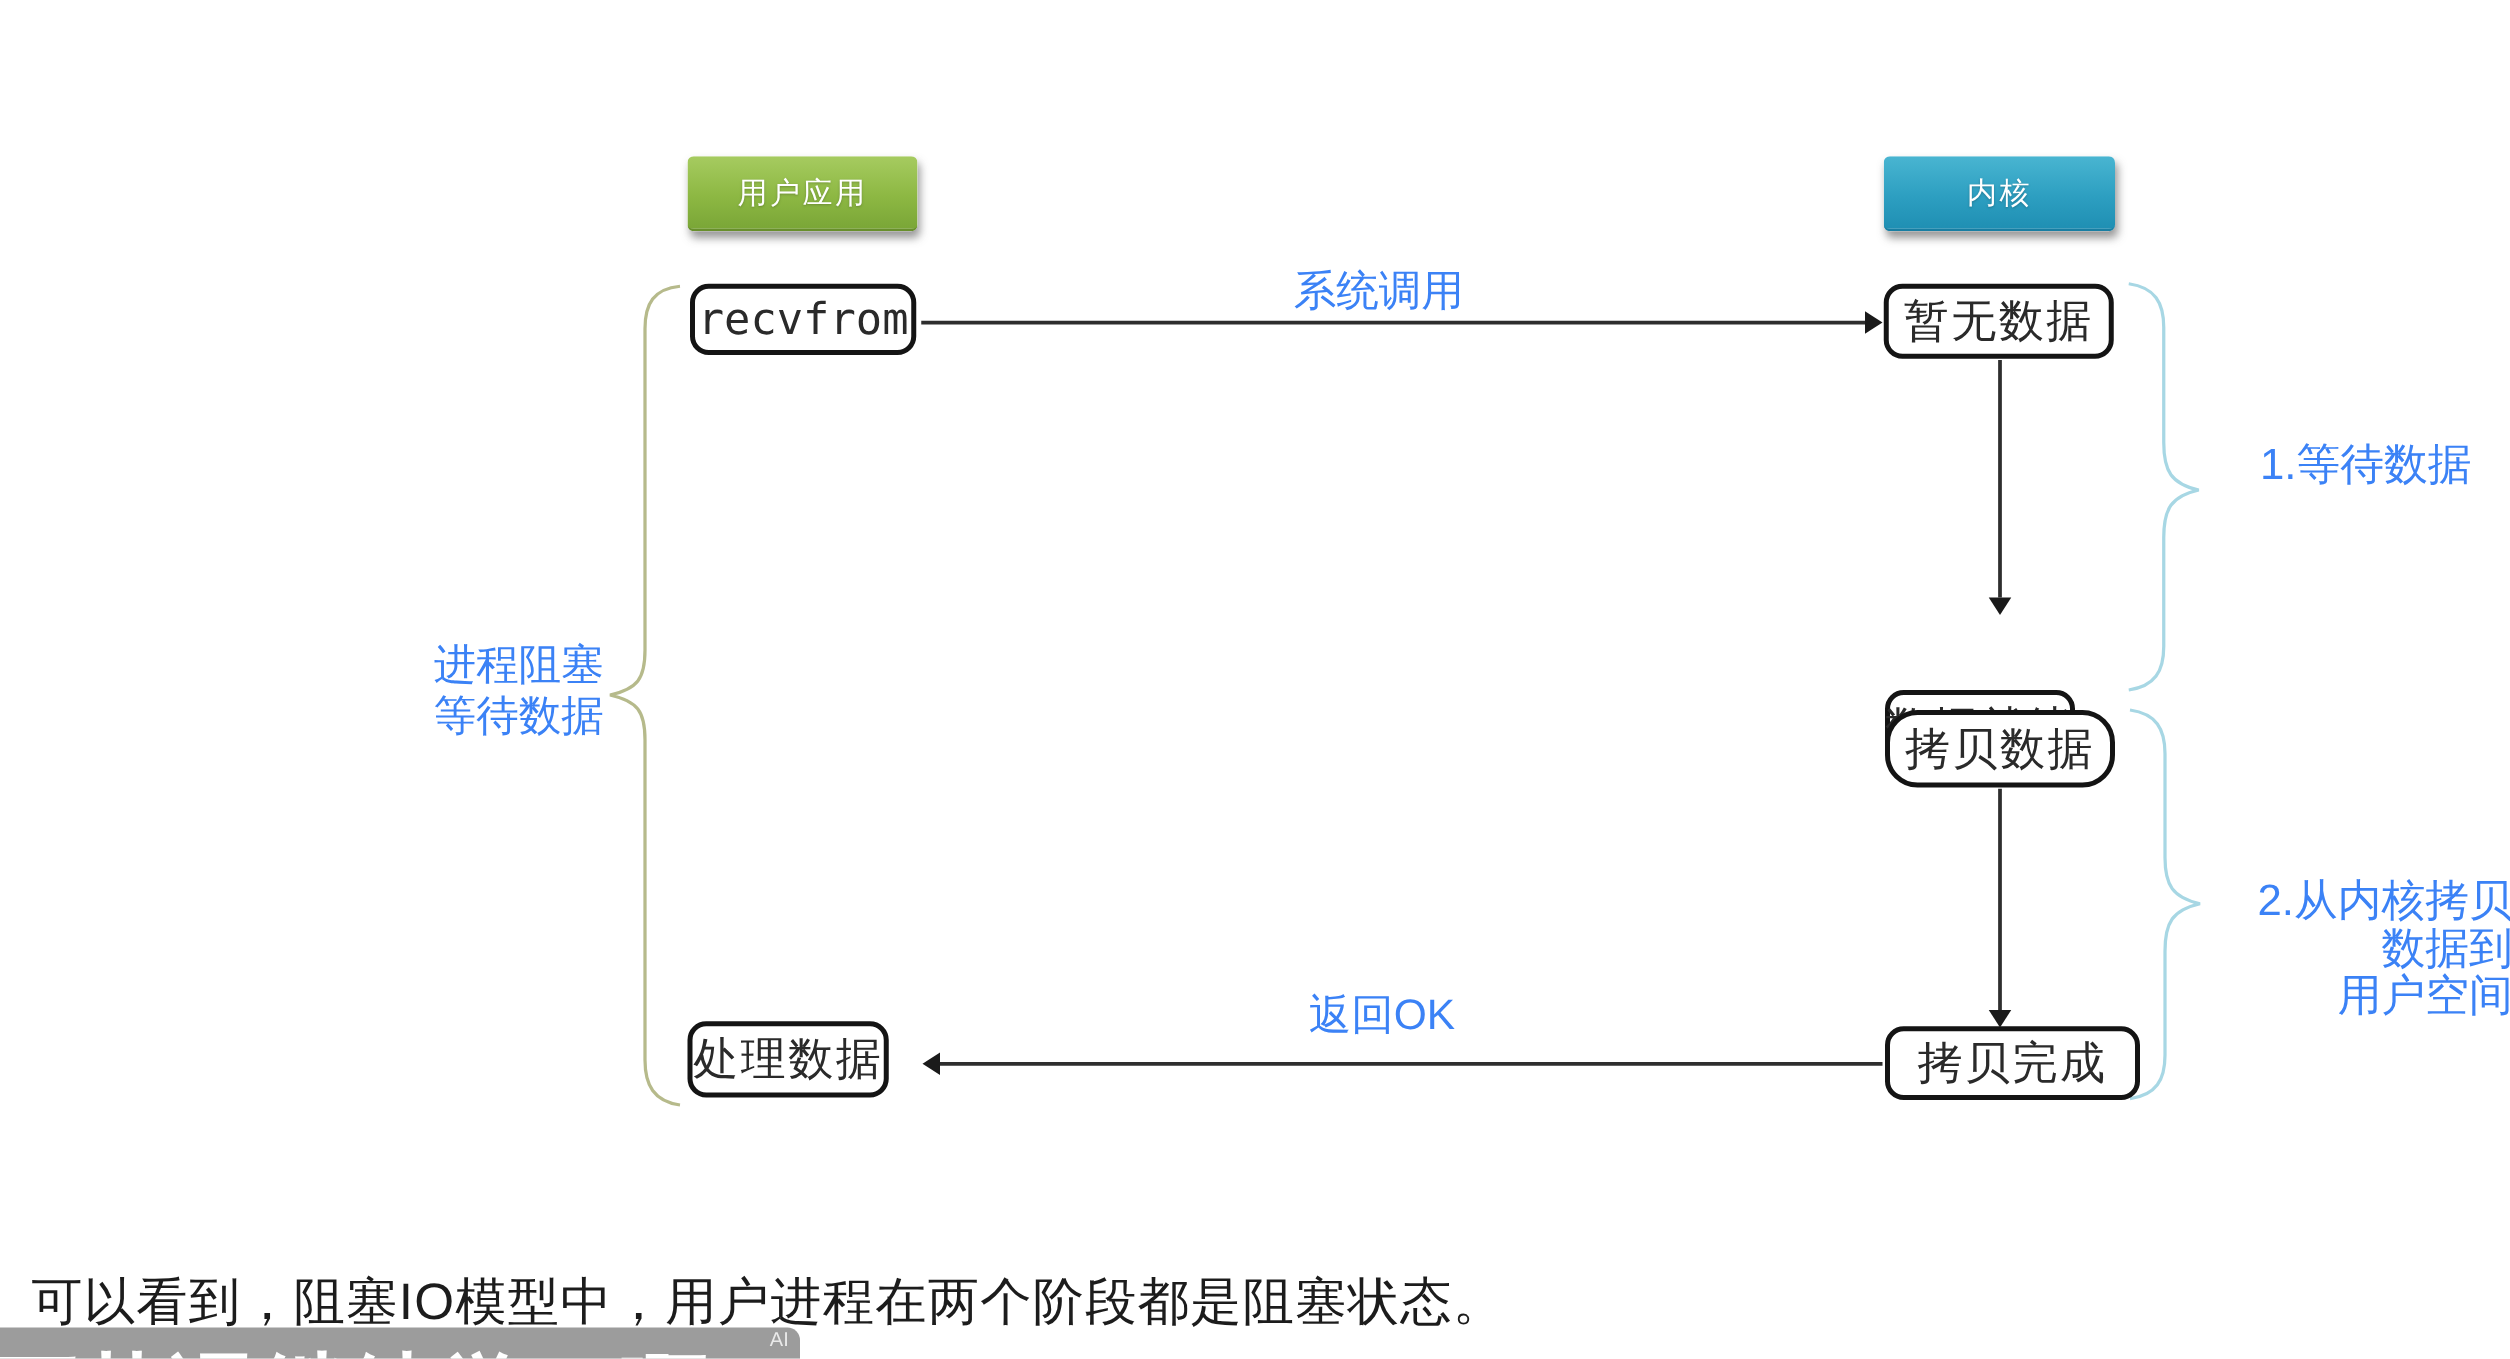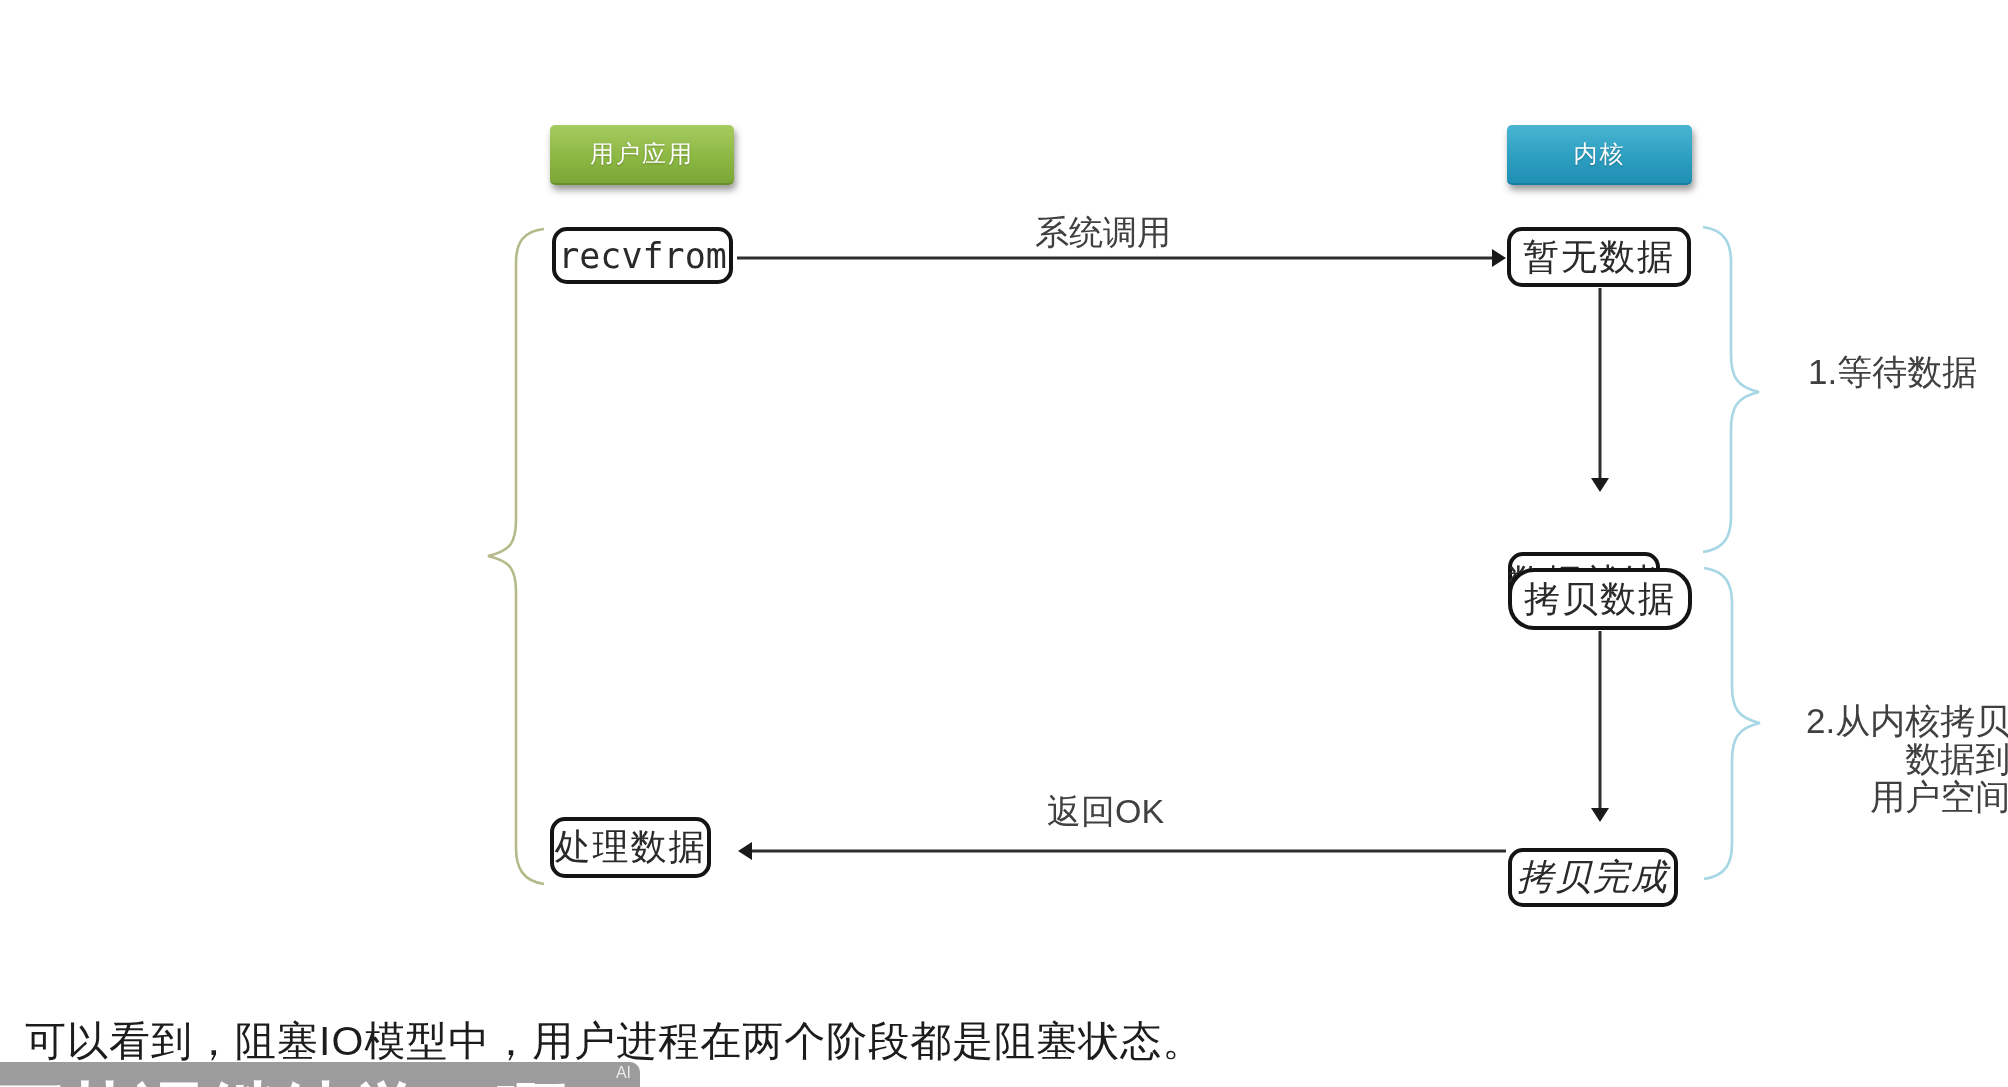--- a/index.html
+++ b/index.html
@@ -60,21 +60,21 @@
   }
   .node.mono {
     font-family: "DejaVu Sans Mono", "Liberation Mono", monospace;
     font-size: 35px;
     letter-spacing: 0;
   }
 
   .edge-label, .side-label {
     position: absolute;
     font-size: 34px;
-    color: #404040;
+    color: #3b82f6;
     white-space: nowrap;
   }
   .side-label { line-height: 41px; text-align: right; }
   .indent { margin-left: 38px; }
 
   svg.links { position: absolute; left: 0; top: 0; }
 
   #subtitle-bar {
     position: absolute;
     left: 0;
@@ -130,26 +130,30 @@
 
     <path d="M 1703 227 C 1724 230 1731 242 1731 262 L 1731 354 C 1731 377 1737 387 1759 392 C 1737 397 1731 407 1731 430 L 1731 517 C 1731 537 1724 549 1703 552" fill="none" stroke="#a7d7e4" stroke-width="2.6"></path>
 
     <path d="M 1704 568 C 1725 571 1732 583 1732 603 L 1732 686 C 1732 708 1738 718 1760 723 C 1738 728 1732 738 1732 761 L 1732 844 C 1732 864 1725 876 1704 879" fill="none" stroke="#a7d7e4" stroke-width="2.6"></path>
   </svg>
 
   <div class="node mono" style="left:552px; top:227px; width:181px; height:57px;">recvfrom</div>
   <div class="node" style="left:1507px; top:227px; width:184px; height:60px;">暂无数据</div>
   <div class="node" style="left:1508px; top:512px; width:152px; height:61px;margin-top:40px;">数据就绪</div>
   <div class="node" style="left:1508px; top:568px; width:184px; height:62px;border-radius:26px;">拷贝数据</div>
-  <div class="node" style="left:1508px; top:848px; width:170px; height:59px;font-style:italic;">拷贝完成</div>
+  <div class="node" style="left:1508px; top:821px; width:204px; height:59px;">拷贝完成</div>
   <div class="node" style="left:550px; top:817px; width:161px; height:61px;">处理数据</div>
 
   <div class="edge-label" style="left:1035px; top:210px;">系统调用</div>
   <div class="edge-label" style="left:1047px; top:789px;">返回OK</div>
 
+  <div class="side-label" style="left:347px; top:512px;">
+    <div>进程阻塞</div>
+    <div>等待数据</div>
+  </div>
 
   <div class="side-label" style="left:1808px; top:351px; font-size:35px;">1.等待数据</div>
   <div class="side-label" style="left:1806px; top:702px; font-size:35px; line-height:38px;">
     <div>2.从内核拷贝</div>
     <div class="indent">数据到</div>
     <div class="indent">用户空间</div>
   </div>
 
   <div class="abs big-text" style="left:25px; top:1014px;">可以看到，阻塞IO模型中，用户进程在两个阶段都是阻塞状态。</div>
 

